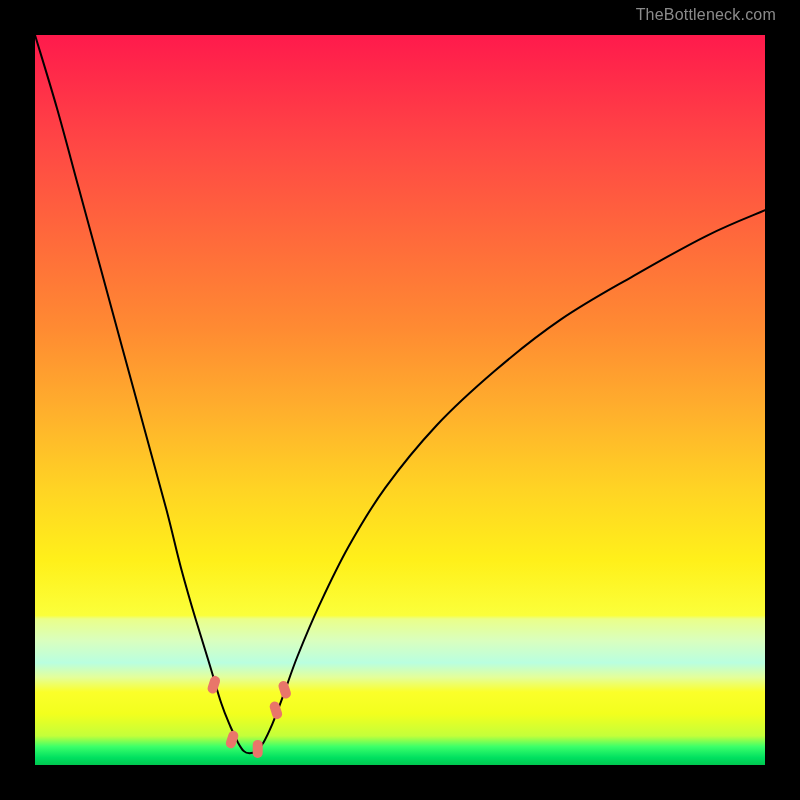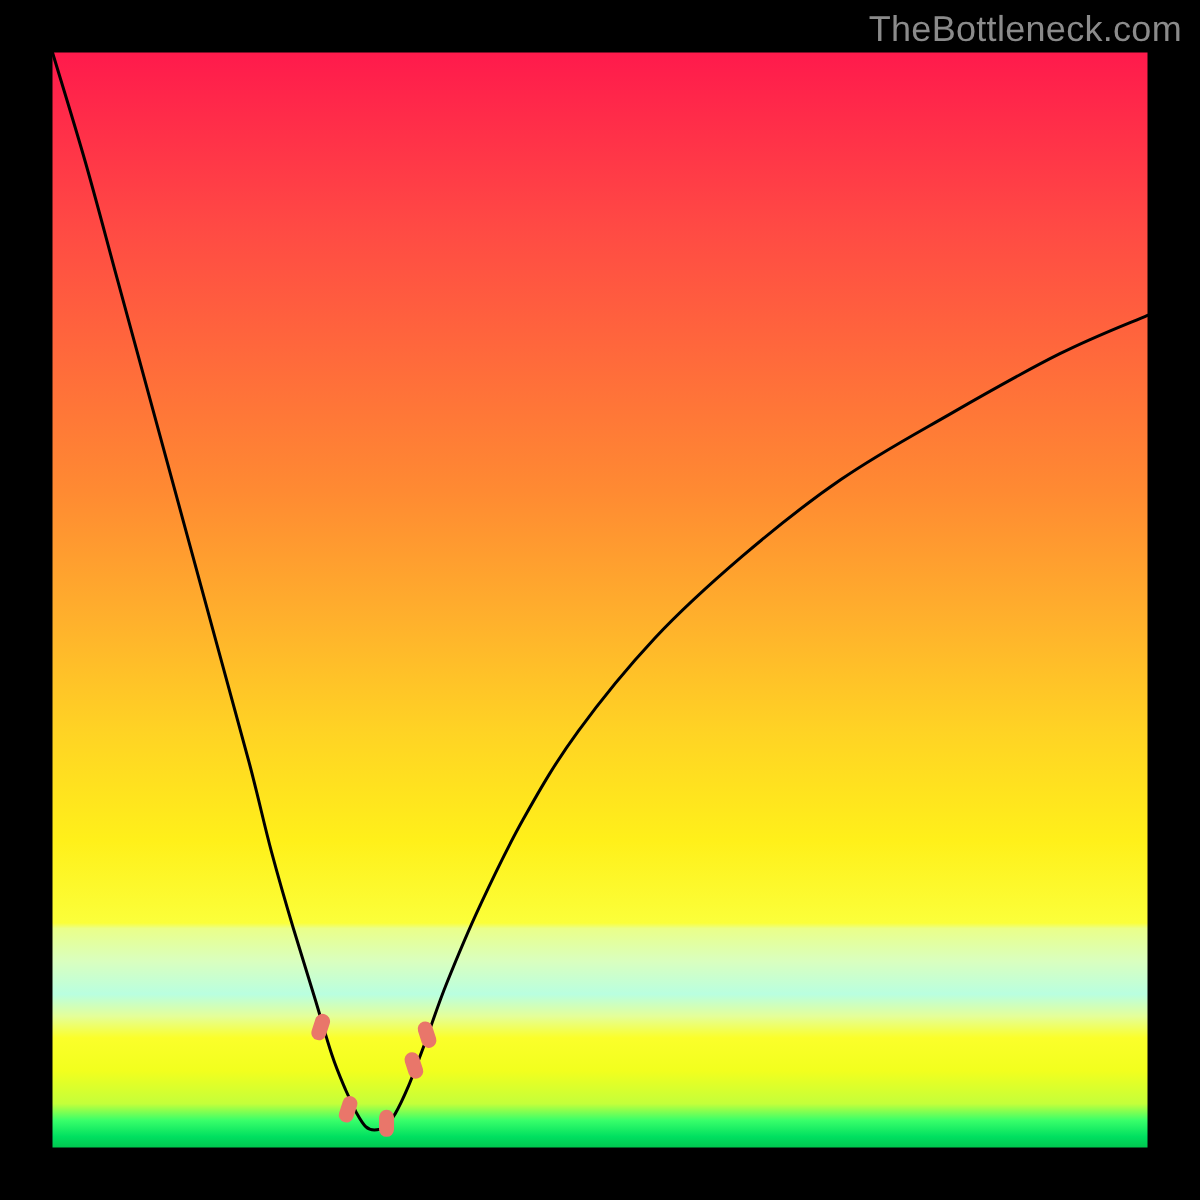--- a/index.html
+++ b/index.html
@@ -45,23 +45,23 @@
       #f2ff1e 93%,
       #c4ff3a 96%,
       #3aff6a 97.5%,
       #00e060 99%,
       #00c850 100%
     );
   }
   .watermark {
     position: absolute;
     top: 6px;
-    right: 12px;
+    right: 24px;
     color: #8b8b8b;
-    font-size: 24px;
+    font-size: 16px;
     font-weight: 500;
     letter-spacing: 0.2px;
     user-select: none;
   }
   svg.curve {
     position: absolute;
     left: 0;
     top: 0;
     width: 730px;
     height: 730px;

